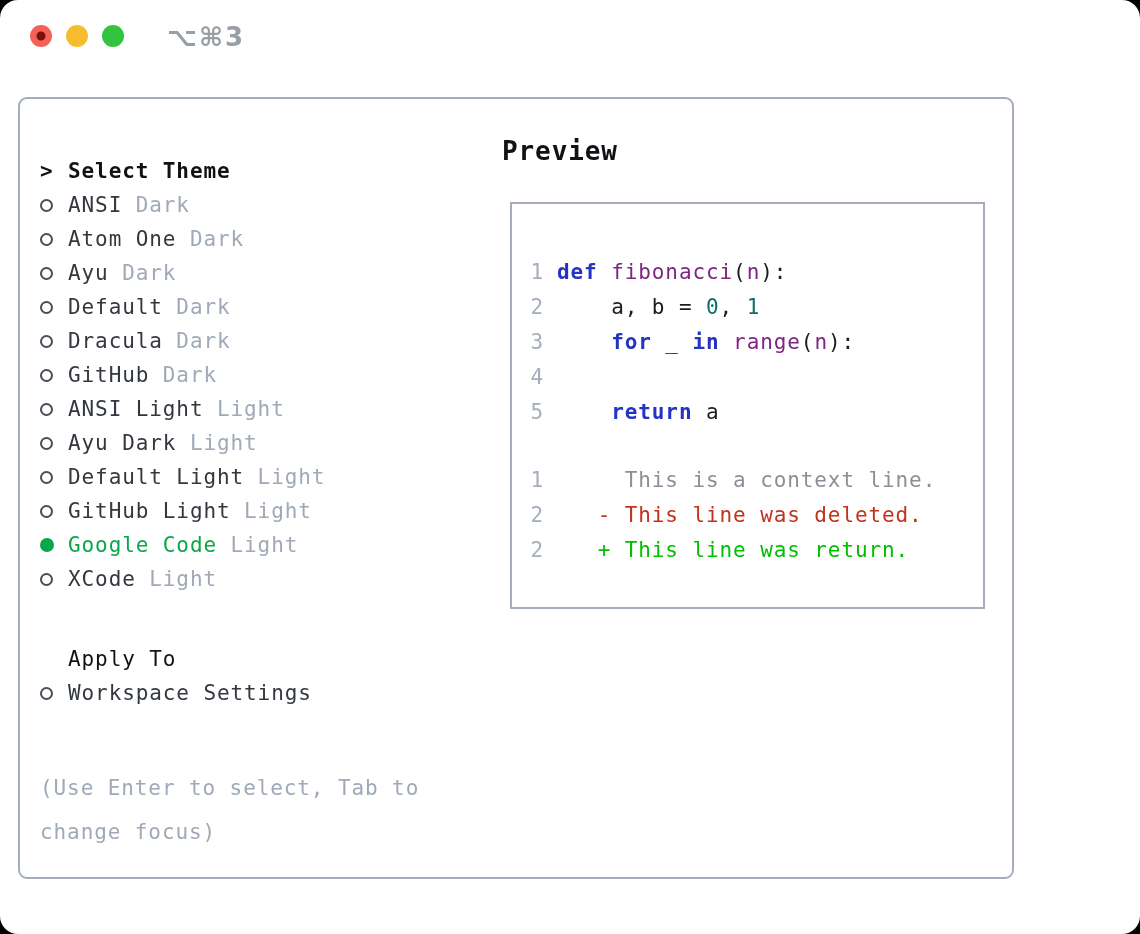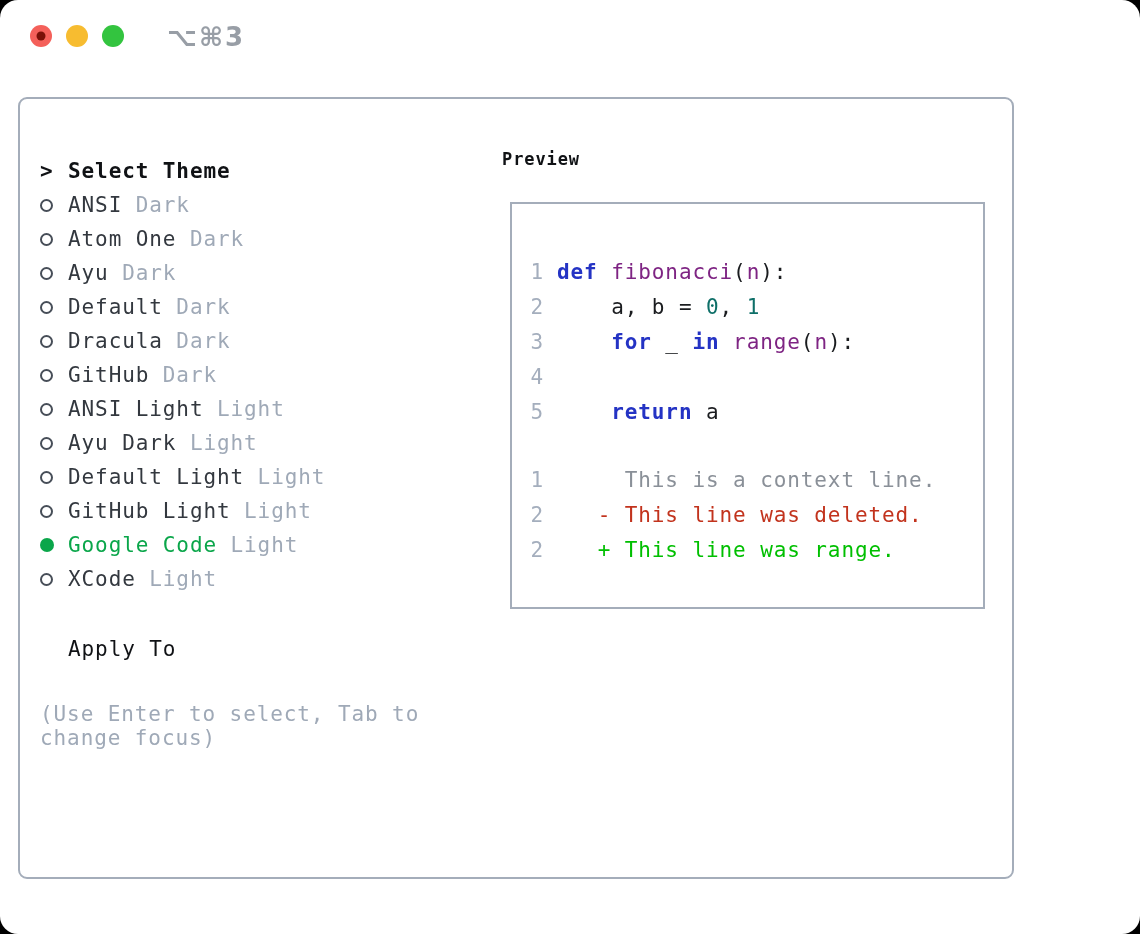--- a/index.html
+++ b/index.html
@@ -41,29 +41,29 @@
   .left-col{position:absolute; left:20px; top:55px; width:450px;
     font-size:21px; letter-spacing:0.9px; color:var(--text-dark);}
   .row{display:flex; align-items:center; height:34px; white-space:pre;}
   .marker{width:28px; flex:0 0 28px; display:flex; align-items:center;}
   .radio{width:13px; height:13px; border-radius:50%; border:2px solid #474e58;}
   .radio.sel{border:none; background:var(--accent-green); width:14px; height:14px;}
   .hdr{font-weight:bold; color:var(--heading-black);}
   .prefix{font-weight:bold; color:var(--heading-black);}
   .opt-label.sel{color:var(--accent-green);}
   .opt-suffix{color:var(--muted-gray);}
-  .apply-gap{margin-top:36px;}
+  .apply-gap{margin-top:46px;}
   .apply-hdr{color:var(--heading-black);}
   .help{
-    margin-top:36px; color:var(--muted-gray); line-height:24px; width:440px;
+    margin-top:56px; color:var(--muted-gray); line-height:44px; width:440px;
     white-space:normal;
   }
   
   .preview-label{
-    position:absolute; left:482px; top:50px; font-size:17px; letter-spacing:0.9px;
+    position:absolute; left:482px; top:37px; font-size:26px; letter-spacing:0.9px;
     font-weight:bold; color:var(--heading-black);
   }
   .preview-box{
     position:absolute; left:490px; top:103px; width:475px; height:407px;
     border:2px solid var(--border-gray); background:#fff;
     padding:50px 10px 0 18px; font-size:21px; letter-spacing:0.9px;
     overflow:hidden;
   }
   .cline{display:flex; height:35px; align-items:center; white-space:pre;}
   .ln{width:14px; flex:0 0 14px; text-align:right; color:var(--line-number); margin-right:13px;}
@@ -112,37 +112,38 @@
           <div class="row"><span class="marker"><span class="radio sel"></span></span><span class="opt-label sel">Google Code</span><span class="opt-suffix"> Light</span></div>
           <div class="row"><span class="marker"><span class="radio"></span></span><span class="opt-label">XCode</span><span class="opt-suffix"> Light</span></div>
         </div>
 
       <div class="row apply-gap">
         <span class="marker"></span>
         <span class="apply-hdr">Apply To</span>
       </div>
 
       <div id="apply-list">
+          <div class="row"><span class="marker"><span class="radio"></span></span><span class="opt-label">Workspace Settings</span></div>
         </div>
 
       <div class="help">(Use Enter to select, Tab to change focus)</div>
     </div>
 
     <div class="preview-label">Preview</div>
 
     <div class="preview-box">
       <div id="code-lines">
           <div class="cline"><span class="ln">1</span><span class="tok-keyword">def </span><span class="tok-function">fibonacci</span><span class="tok-plain">(</span><span class="tok-function">n</span><span class="tok-plain">):</span></div>
           <div class="cline"><span class="ln">2</span><span class="tok-plain">    a, b = </span><span class="tok-literal">0</span><span class="tok-plain">, </span><span class="tok-literal">1</span></div>
           <div class="cline"><span class="ln">3</span><span class="tok-plain">    </span><span class="tok-keyword">for</span><span class="tok-plain"> _ </span><span class="tok-keyword">in</span><span class="tok-plain"> </span><span class="tok-function">range</span><span class="tok-plain">(</span><span class="tok-function">n</span><span class="tok-plain">):</span></div>
           <div class="cline"><span class="ln">4</span></div>
           <div class="cline"><span class="ln">5</span><span class="tok-plain">    </span><span class="tok-keyword">return</span><span class="tok-plain"> a</span></div>
         </div>
       <div class="diff-gap"></div>
       <div id="diff-lines">
           <div class="cline"><span class="ln">1</span><span class="diff-context">     This is a context line.</span></div>
           <div class="cline"><span class="ln">2</span><span class="diff-deleted">   - This line was deleted.</span></div>
-          <div class="cline"><span class="ln">2</span><span class="diff-added">   + This line was range.</span></div>
+          <div class="cline"><span class="ln">2</span><span class="diff-added">   + This line was return.</span></div>
         </div>
     </div>
 
   </div>
 </div>
 
 </body></html>

